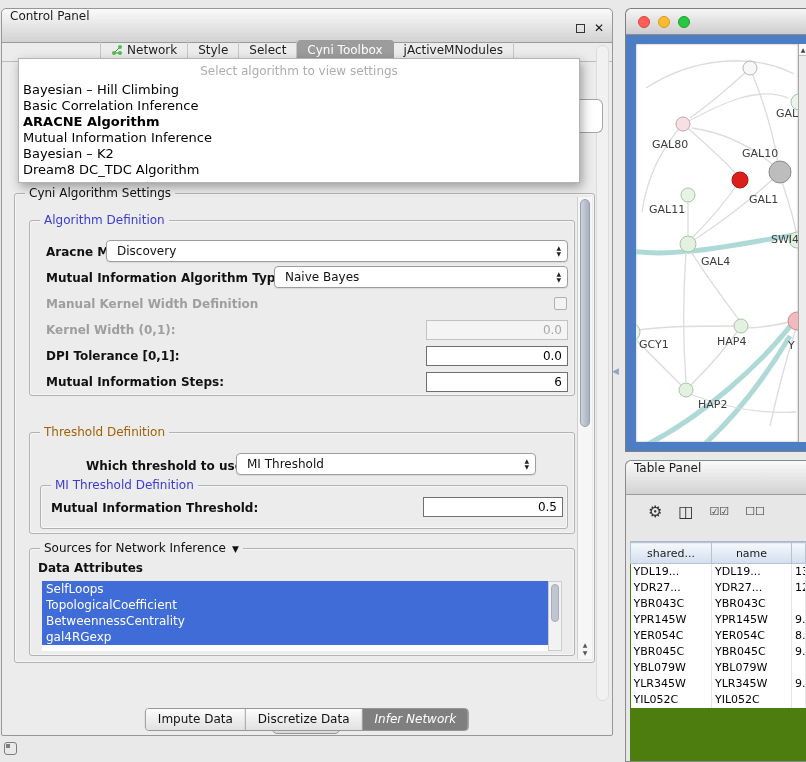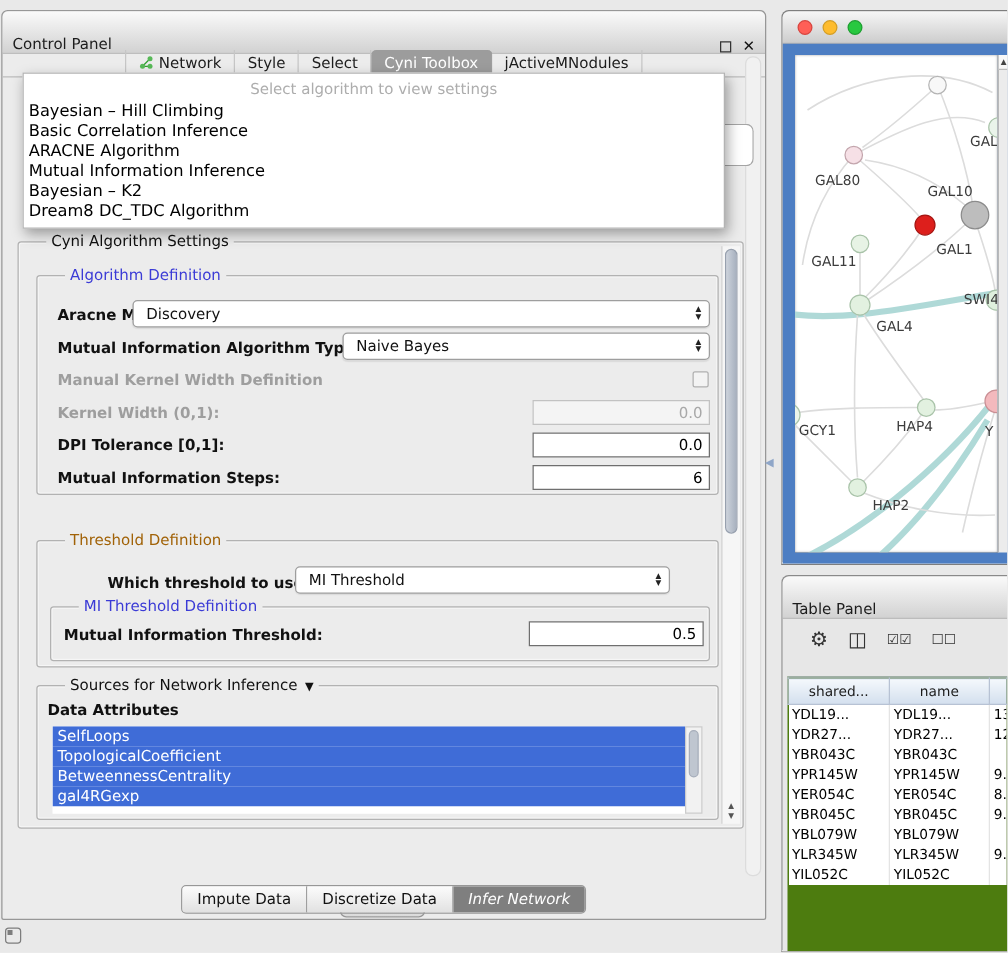--- a/index.html
+++ b/index.html
@@ -2,23 +2,23 @@
 <html><head>
 <meta charset="utf-8">
 <style>
   *{margin:0;padding:0;box-sizing:border-box;}
   html,body{width:806px;height:762px;}
   body{position:relative;overflow:hidden;background:#e9e9e9;
        font-family:"DejaVu Sans","Liberation Sans",sans-serif;font-size:12px;color:#111;}
 
   
   .titlebar{height:34px;background:linear-gradient(#fafafa,#d2d2d2);border-bottom:1px solid #9a9a9a;
-            display:flex;align-items:flex-end;padding:0 8px;border-radius:5px 5px 0 0;font-size:12px;color:#1c1c1c;}
+            display:flex;align-items:flex-start;padding:0 8px;border-radius:5px 5px 0 0;font-size:12px;color:#1c1c1c;flex-direction:column;}
   .gb{position:absolute;border:1px solid #b2b2b2;border-radius:3px;box-shadow:inset 0 0 0 1px rgba(255,255,255,.55);}
-  .gb-title{position:absolute;top:-8px;left:22px;background:#ececec;padding:0 4px;font-size:12px;white-space:nowrap;}
+  .gb-title{position:absolute;top:-8px;left:10px;background:#ececec;padding:0 4px;font-size:12px;white-space:nowrap;}
   .t-blue{color:#3b3bd6;}
   .t-green{color:#a16207;}
   .lbl{position:absolute;font-weight:bold;font-size:12px;white-space:nowrap;}
   .lbl.disabled{color:#9e9e9e;}
   .combo{position:absolute;height:22px;background:#fff;border:1px solid #9e9e9e;border-radius:4px;
          display:flex;align-items:center;padding:0 24px 0 10px;font-size:12px;box-shadow:0 1px 1px rgba(0,0,0,.08);}
   .combo .arrows{position:absolute;right:6px;top:4px;display:flex;flex-direction:column;align-items:center;
                  font-size:6px;line-height:6px;color:#222;}
   input.numfield{position:absolute;height:20px;border:1px solid #6f6f6f;background:#fff;
                  font:12px "DejaVu Sans","Liberation Sans",sans-serif;text-align:right;padding:0 5px;}
@@ -36,21 +36,21 @@
   .cp-tab{display:flex;align-items:center;gap:4px;padding:3px 10px 4px;font-size:12px;color:#1d1d1d;
           border-right:1px solid #c6c6c6;}
   .cp-tab:first-child{border-left:1px solid #c6c6c6;}
   .cp-tab.selected{background:#9c9c9c;color:#fff;border-radius:4px 4px 0 0;border-color:#9c9c9c;align-items:center;}
   .net-ic{width:12px;height:12px;}
 
   .algo-popup{position:absolute;left:16px;top:49px;width:562px;background:#fff;border:1px solid #b3b3b3;
               box-shadow:2px 4px 10px rgba(0,0,0,.35);z-index:40;padding-bottom:4px;}
   .popup-header{color:#adadad;text-align:center;font-size:12px;padding:5px 0 4px;}
   .popup-item{font-size:13px;line-height:16px;padding:0 4px;color:#000;white-space:nowrap;}
-  .popup-item.selected{font-weight:normal;}
+  .popup-item.selected{font-weight:bold;}
   .combo-fragment{position:absolute;left:577px;top:90px;width:24px;height:34px;background:#fff;
                   border:1px solid #a5a5a5;border-left:none;border-radius:0 6px 6px 0;z-index:2;}
 
   .settings-group{left:12px;top:184px;width:581px;height:470px;}
   .settings-scrollbar{position:absolute;right:2px;top:3px;width:15px;height:462px;background:#f6f6f6;
                       border-left:1px solid #cfcfcf;}
   .settings-scrollbar .thumb{position:absolute;left:2px;top:2px;width:10px;height:228px;border-radius:6px;
                       background:linear-gradient(90deg,#cdd3dc,#a8b1bf);border:1px solid #97a0ae;}
   .sb-arrows{position:absolute;bottom:2px;left:0;width:100%;text-align:center;font-size:6px;line-height:8px;color:#555;}
 

